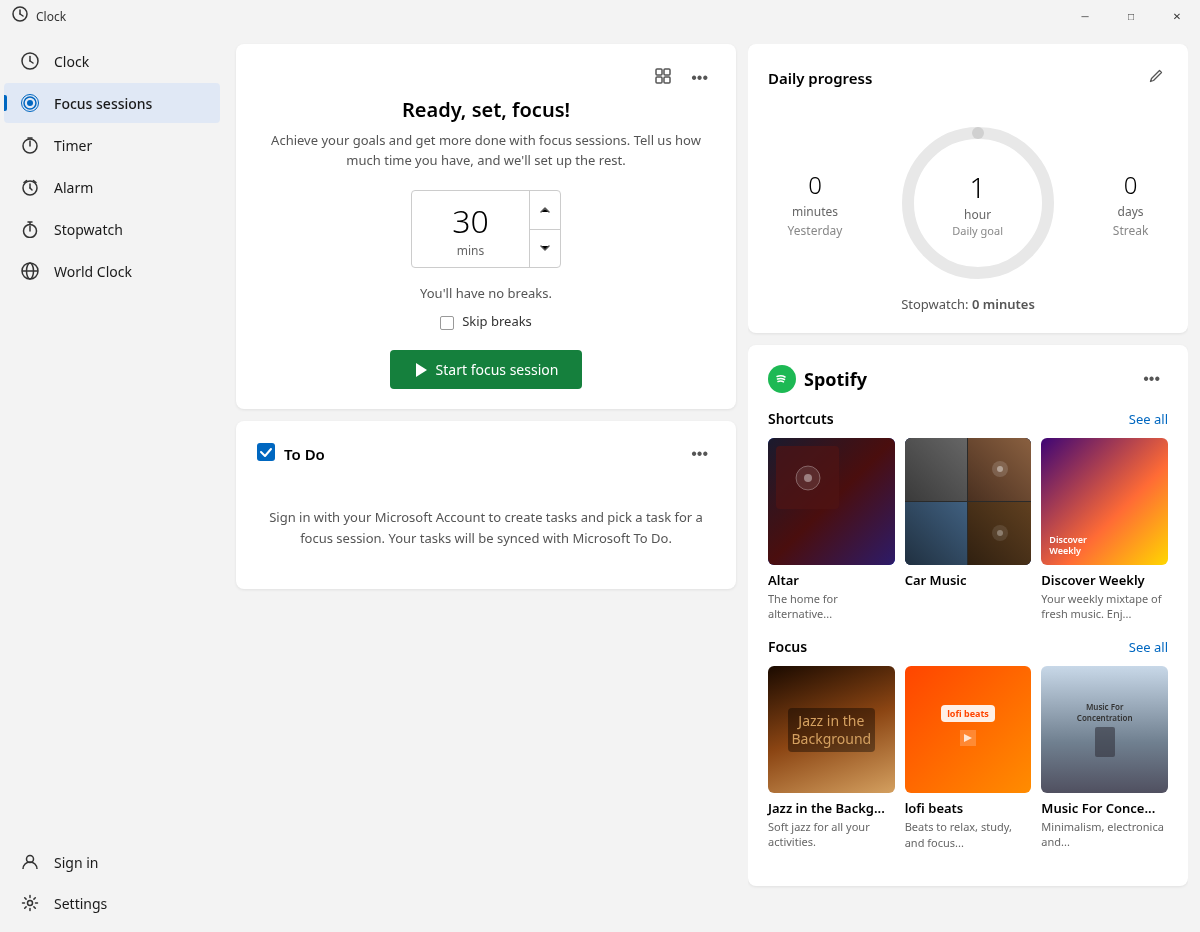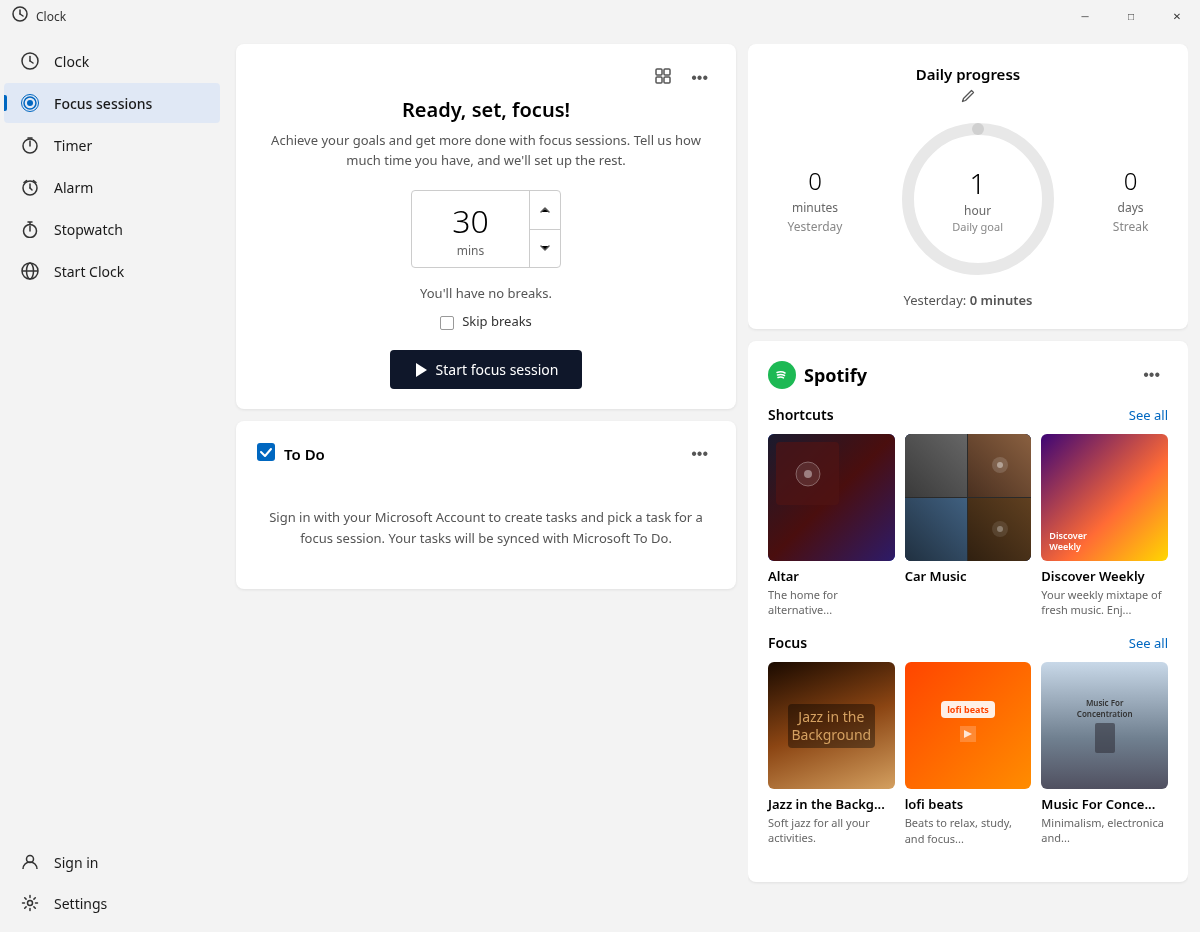--- a/index.html
+++ b/index.html
@@ -153,21 +153,21 @@
       margin-bottom: 20px;
     }
     .skip-checkbox { width: 14px; height: 14px; border: 1.5px solid #999; border-radius: 2px; background: white; cursor: pointer; }
     .skip-label { font-size: 13px; color: #333; }
 
     .start-btn {
       display: flex;
       align-items: center;
       justify-content: center;
       gap: 8px;
-      background: #0f172a;
+      background: #15803d;
       color: white;
       border: none;
       border-radius: 4px;
       padding: 10px 24px;
       font-size: 14px;
       cursor: pointer;
       margin: 0 auto;
       font-family: inherit;
     }
 
@@ -202,22 +202,21 @@
       gap: 12px;
       overflow-y: auto;
     }
 
     
     .progress-card { }
     .progress-header {
       display: flex;
       align-items: center;
       justify-content: space-between;
-      margin-bottom: 8px;
-      flex-direction: column;
+      margin-bottom: 32px;
     }
     .progress-title { font-size: 15px; font-weight: 600; }
     .edit-btn {
       background: transparent;
       border: none;
       cursor: pointer;
       padding: 4px;
       border-radius: 4px;
       color: #555;
     }
@@ -434,21 +433,21 @@
       <span>Stopwatch</span>
     </div>
     <div class="sidebar-item">
       <span class="sidebar-icon">
         <svg width="18" height="18" viewBox="0 0 18 18" fill="none">
           <circle cx="9" cy="9" r="8" stroke="#333" stroke-width="1.5"></circle>
           <ellipse cx="9" cy="9" rx="3.5" ry="8" stroke="#333" stroke-width="1.5"></ellipse>
           <line x1="1" y1="9" x2="17" y2="9" stroke="#333" stroke-width="1.5"></line>
         </svg>
       </span>
-      <span>Start Clock</span>
+      <span>World Clock</span>
     </div>
 
     <div class="sidebar-bottom">
       <div class="sidebar-item">
         <span class="sidebar-icon">
           <svg width="18" height="18" viewBox="0 0 18 18" fill="none">
             <circle cx="9" cy="6" r="3.5" stroke="#333" stroke-width="1.5"></circle>
             <path d="M2 16c0-3.866 3.134-7 7-7s7 3.134 7 7" stroke="#333" stroke-width="1.5"></path>
           </svg>
         </span>
@@ -567,21 +566,21 @@
             </div>
           </div>
 
           <div class="stat-item">
             <div class="stat-value">0</div>
             <div class="stat-label">days</div>
             <div style="font-size:12px;color:#888;margin-top:2px;">Streak</div>
           </div>
         </div>
         <div class="completed-text">
-          <span>Yesterday: </span><b>0 minutes</b>
+          <span>Stopwatch: </span><b>0 minutes</b>
         </div>
       </div>
 
       <div class="card spotify-card">
         <div class="spotify-header">
           <div class="spotify-logo">
             <div class="spotify-logo-icon">
               <svg width="16" height="16" viewBox="0 0 16 16" fill="none">
                 <path d="M3 5.5c2.5-1 5.5-1 8 0.5M3.5 8c2.2-0.8 4.8-0.8 7 0.5M4 10.5c1.8-0.6 4-0.6 5.5 0.4" stroke="white" stroke-width="1.5" stroke-linecap="round"></path>
               </svg>

